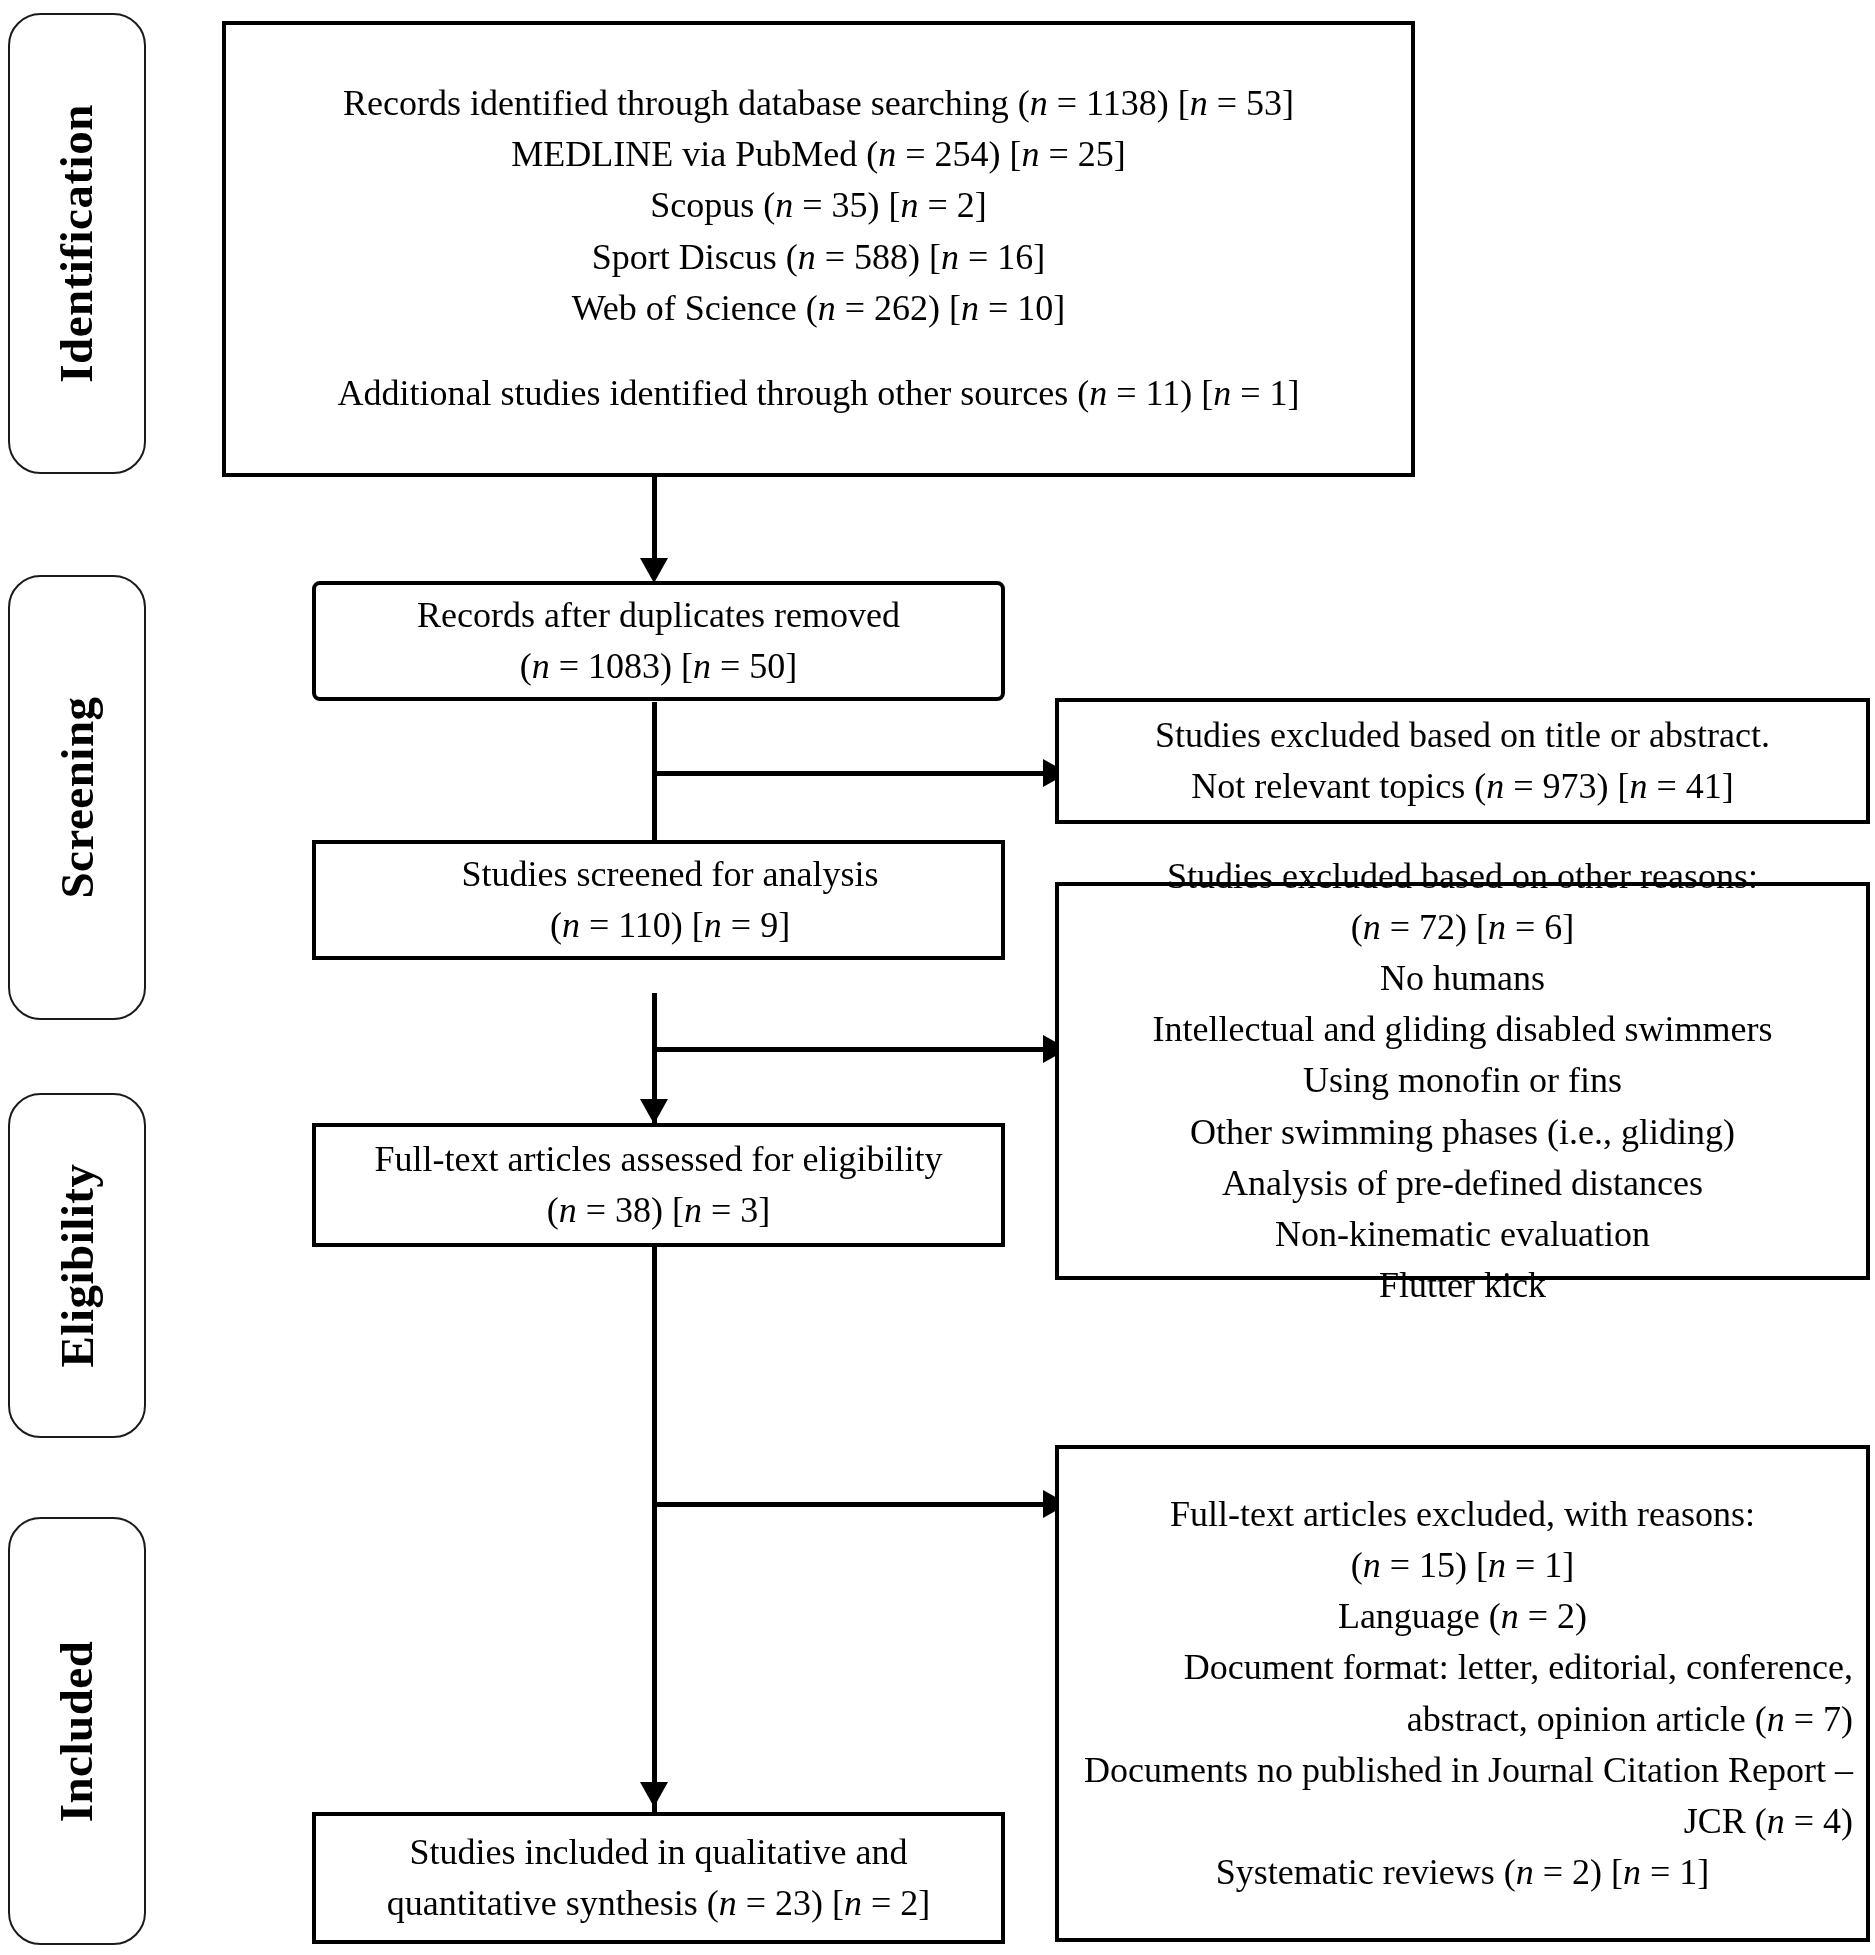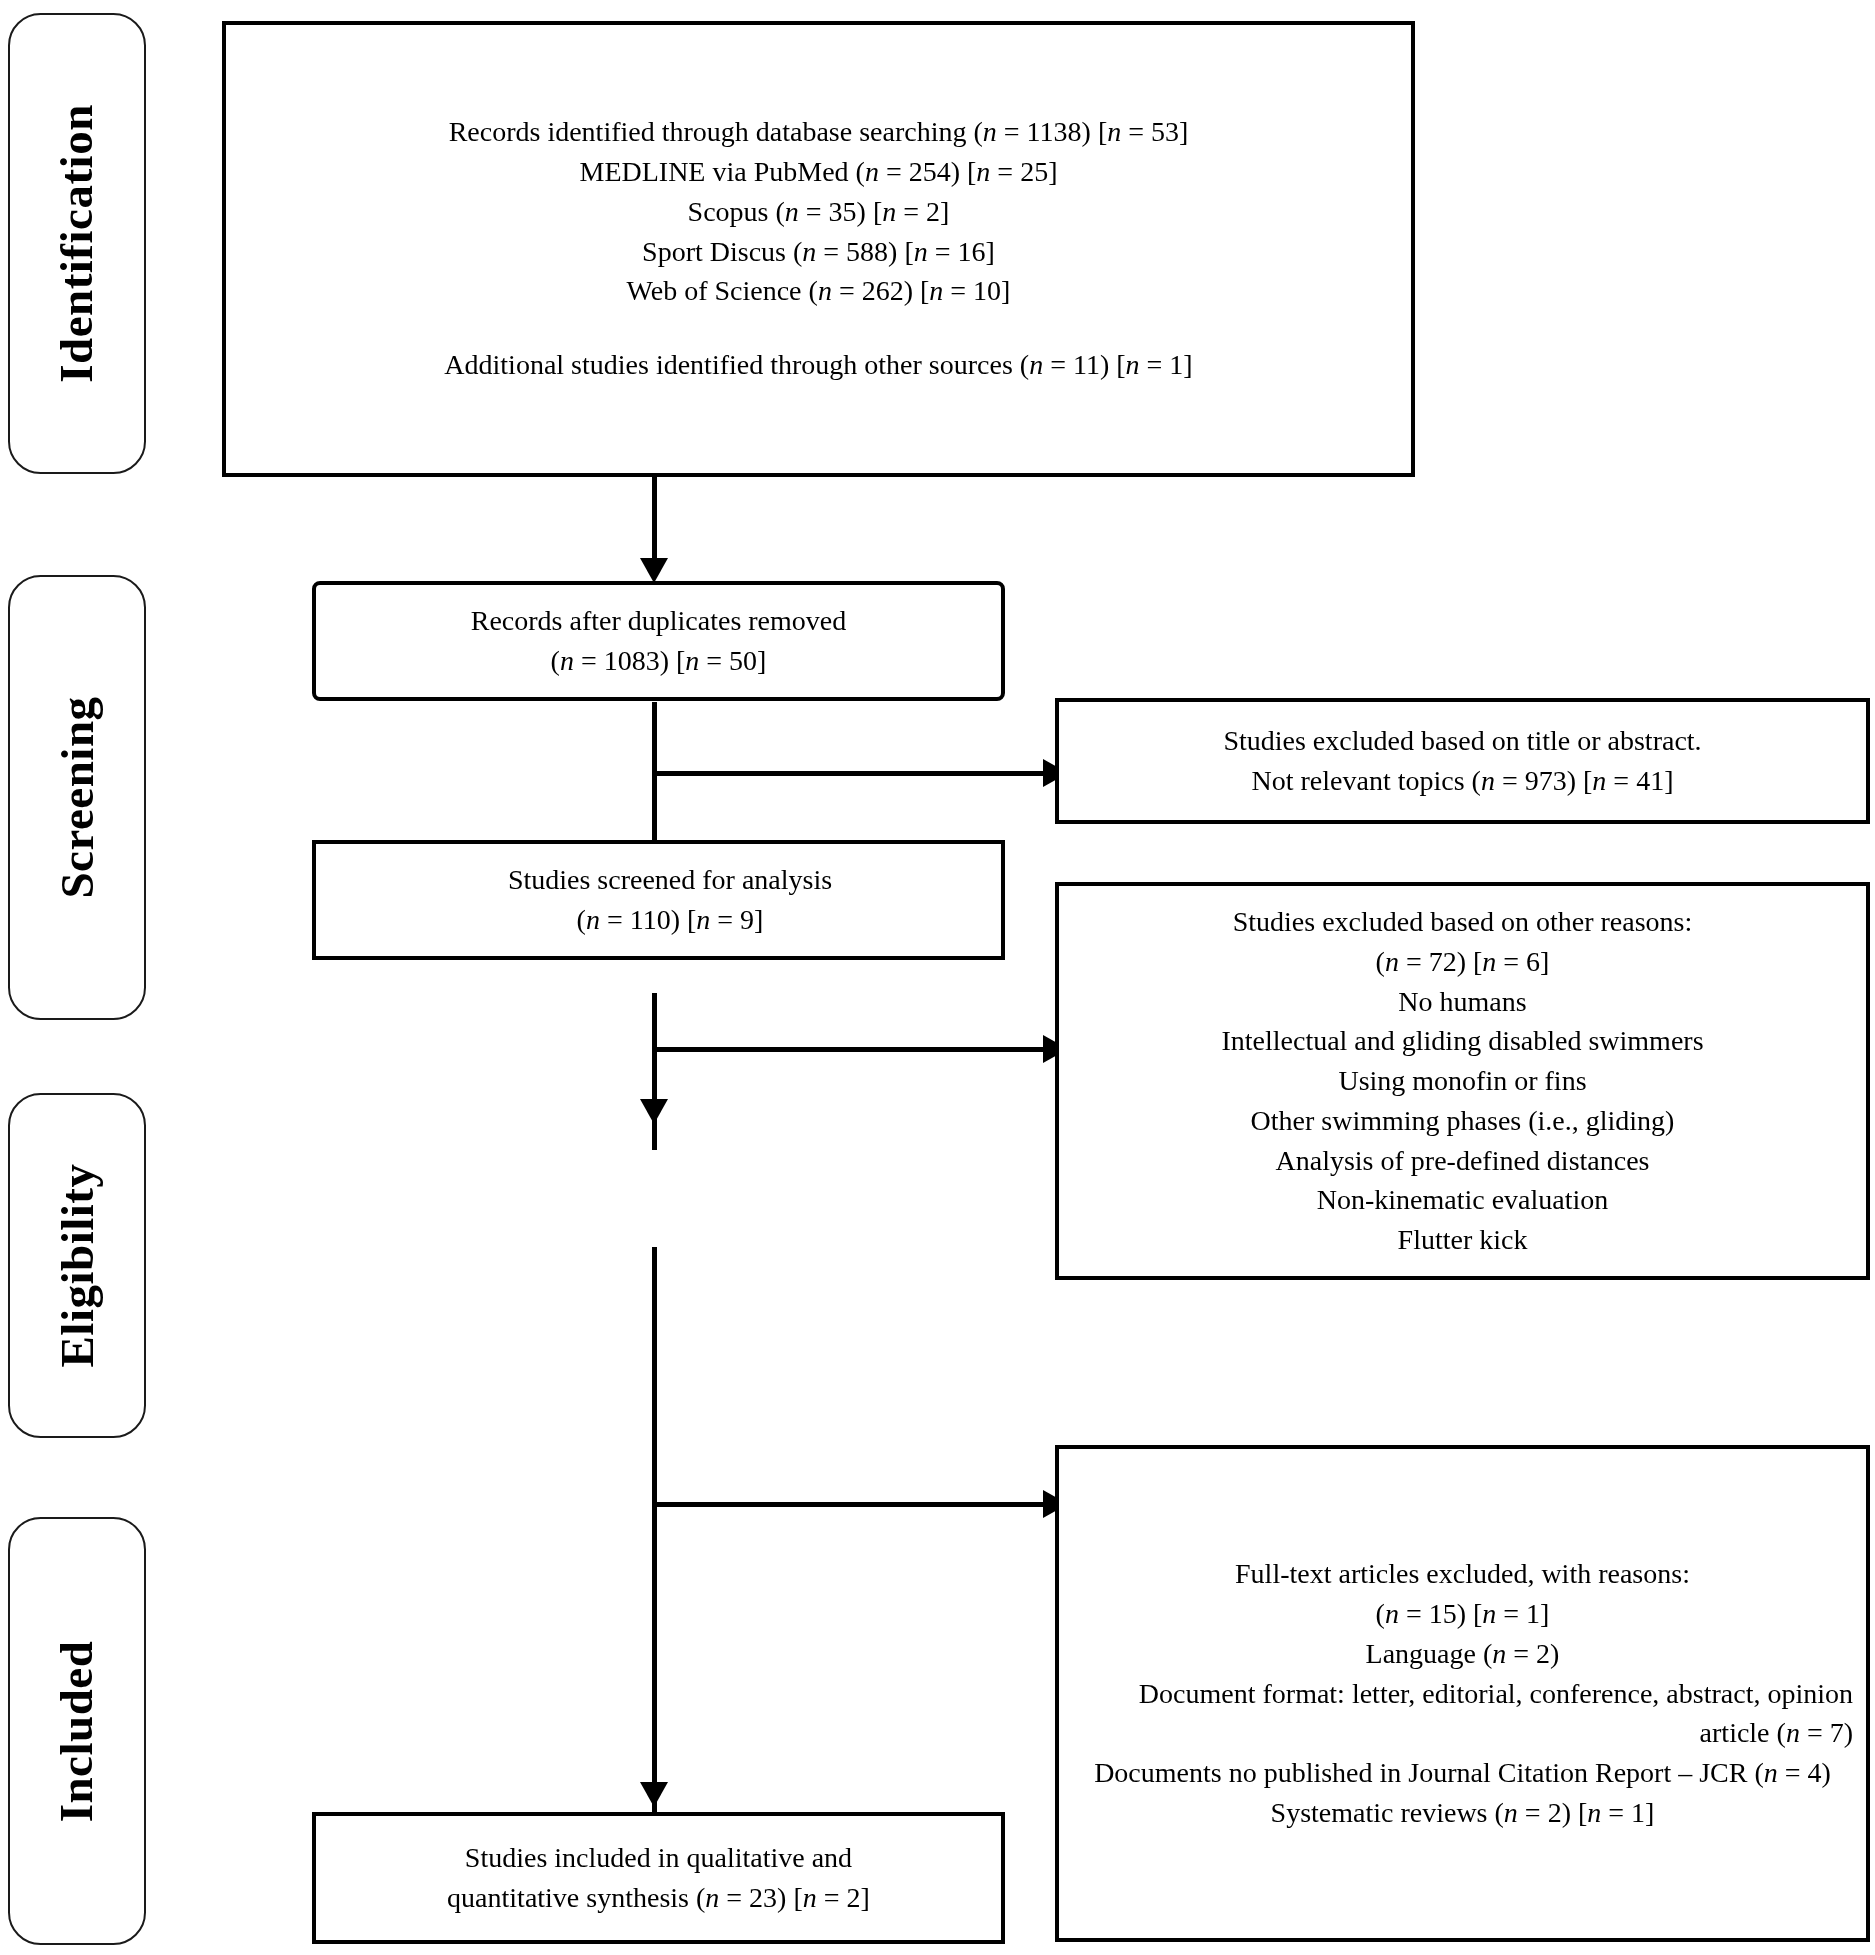--- a/index.html
+++ b/index.html
@@ -24,21 +24,21 @@
   }
 
   .fbox{
     position:absolute;
     border:4.9px solid #000;
     background:#fff;
     box-sizing:border-box;
     display:flex;flex-direction:column;
     align-items:center;justify-content:center;
     text-align:center;
-    font-size:28px;
+    font-size:36px;
     line-height:1.42;
     padding:5.4px 13px;
   }
   .fbox .ln{display:block;white-space:nowrap;}
   .fbox .ln.wrap{white-space:normal;text-align:right;}
   .fbox .spacer{display:block;height:34px;}
   i{font-style:italic;}
 
   .vline{position:absolute;background:#000;width:4.9px;}
   .hline{position:absolute;background:#000;height:4.9px;}
@@ -102,20 +102,24 @@
   <div class="fbox" style="left:312px;top:840px;width:693px;height:120px;padding-left:36px;">
     <span class="ln">Studies screened for analysis</span>
     <span class="ln">(<i>n</i> = 110) [<i>n</i> = 9]</span>
   </div>
 
   <div class="vline" style="left:652px;top:993px;height:157px;"></div>
   <div class="arrowdown" style="left:640px;top:1099px;"></div>
   <div class="hline" style="left:657px;top:1047px;width:390px;"></div>
   <div class="arrowright" style="left:1043px;top:1035px;"></div>
 
+  <div class="fbox" style="left:312px;top:1123px;width:693px;height:124px;">
+    <span class="ln">Full-text articles assessed for eligibility</span>
+    <span class="ln">(<i>n</i> = 38) [<i>n</i> = 3]</span>
+  </div>
 
   <div class="vline" style="left:652px;top:1247px;height:582px;"></div>
   <div class="arrowdown" style="left:640px;top:1782px;"></div>
   <div class="hline" style="left:657px;top:1502px;width:390px;"></div>
   <div class="arrowright" style="left:1043px;top:1490px;"></div>
 
   <div class="fbox" style="left:312px;top:1812px;width:693px;height:132px;">
     <span class="ln">Studies included in qualitative and</span>
     <span class="ln">quantitative synthesis (<i>n</i> = 23) [<i>n</i> = 2]</span>
   </div>

